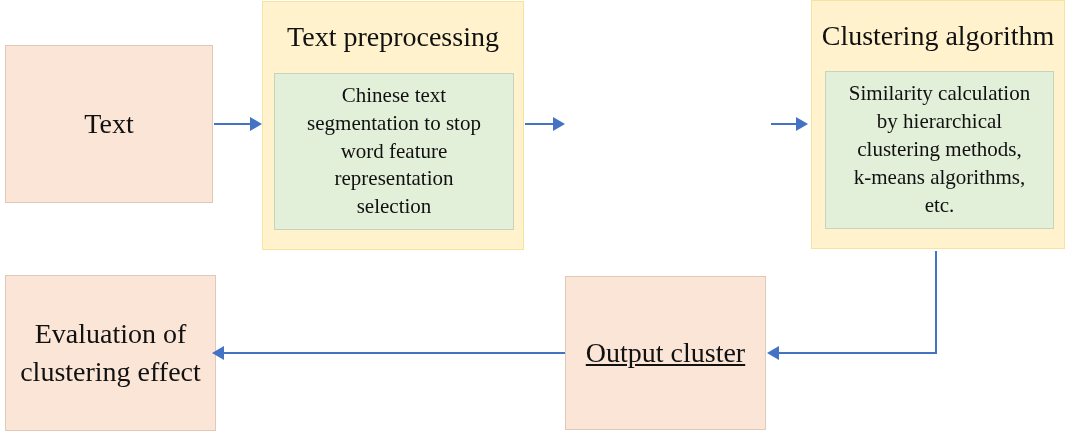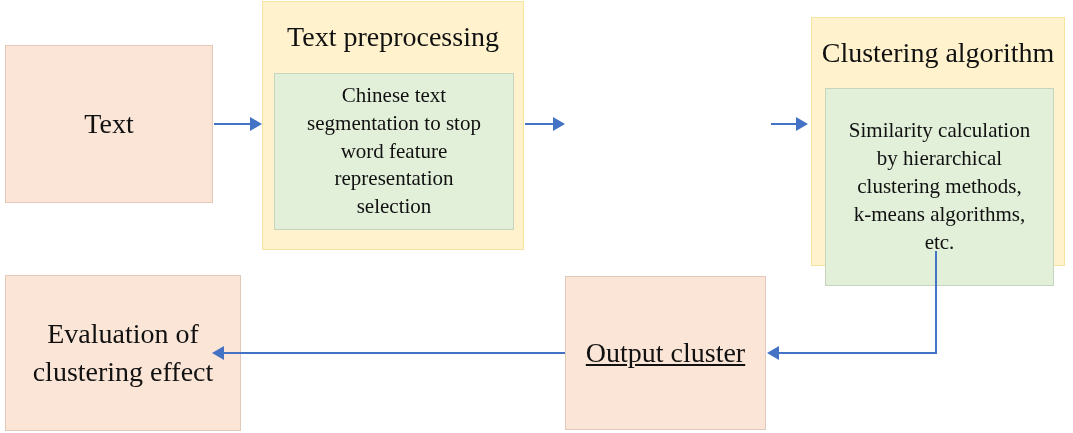--- a/index.html
+++ b/index.html
@@ -91,30 +91,30 @@
   <div class="stage" style="left:262px; top:1px; width:262px; height:249px;">
     <div class="stage-title">Text preprocessing</div>
     <div class="detail" style="left:11px; top:71px; width:240px; height:157px;">Chinese text
 segmentation to stop
 word feature
 representation
 selection</div>
   </div>
 
 
-  <div class="stage" style="left:811px; top:17px; width:254px; height:249px;">
+  <div class="stage" style="left:811px; top:0; width:254px; height:249px;">
     <div class="stage-title">Clustering algorithm</div>
-    <div class="detail" style="left:13px; top:70px; width:229px; height:198px;">Similarity calculation
+    <div class="detail" style="left:13px; top:70px; width:229px; height:158px;">Similarity calculation
 by hierarchical
 clustering methods,
 k-means algorithms,
 etc.</div>
   </div>
 
-  <div class="node" style="left:5px; top:275px; width:236px; height:156px;">
+  <div class="node" style="left:5px; top:275px; width:211px; height:156px;">
     <span>Evaluation of
 clustering effect</span>
   </div>
 
   <div class="node" style="left:565px; top:276px; width:201px; height:154px;text-decoration:underline;">
     <span>Output cluster</span>
   </div>
 
   <div class="h-line" style="left:214px; top:123px; width:36px;"></div>
   <div class="arrow-right" style="left:250px; top:117px;"></div>

